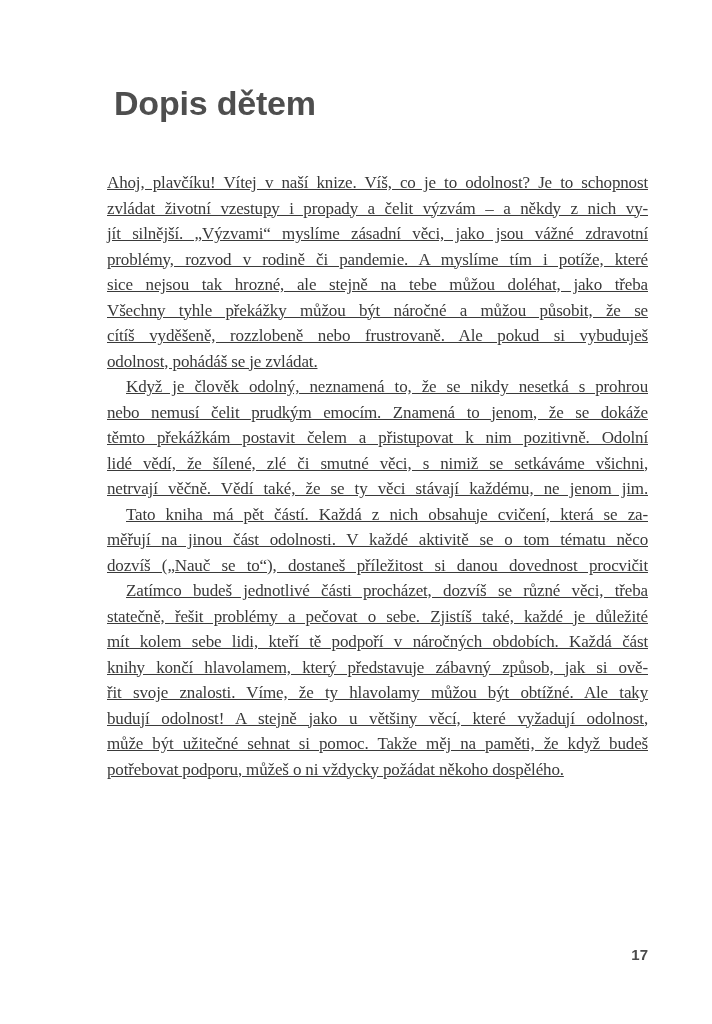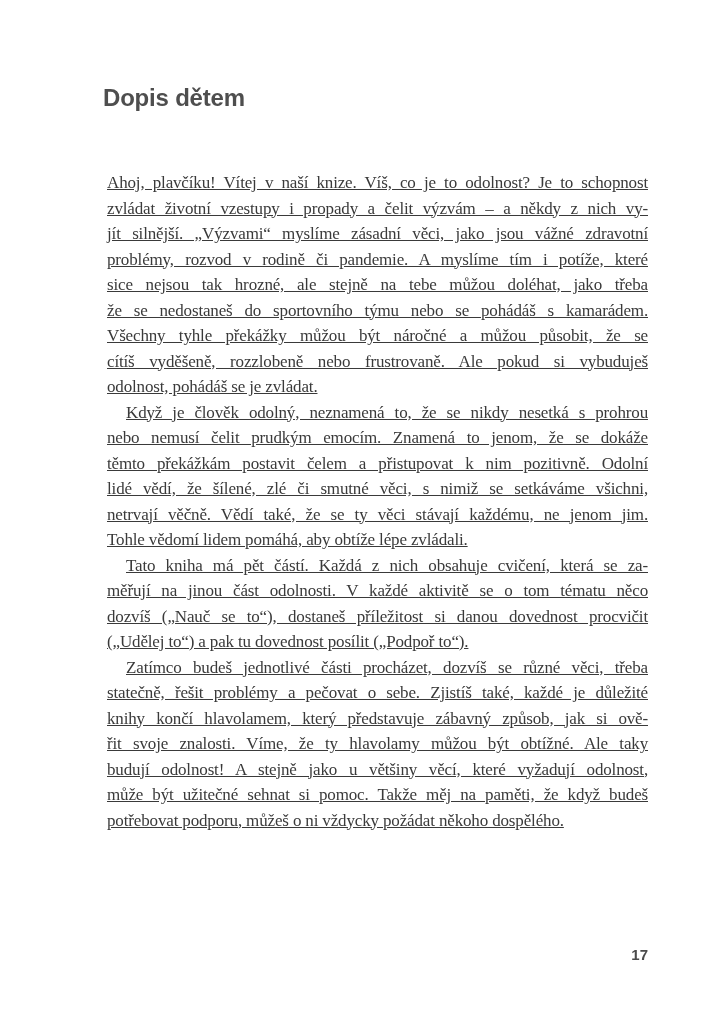--- a/index.html
+++ b/index.html
@@ -13,24 +13,24 @@
   .page{
     position:relative;
     width:712px;height:1024px;
     background:var(--bg);
     margin:0 auto;
     overflow:hidden;
     font-family:"Liberation Serif", serif;
   }
   .heading{
     position:absolute;
-    left:103px;top:84px;
+    left:114px;top:84px;
     font-family:"Liberation Sans", sans-serif;
     font-weight:700;
-    font-size:24px;
+    font-size:34px;
     letter-spacing:-0.2px;
     color:var(--heading);
   }
   .body-text{
     position:absolute;
     left:107px;top:170px;
     width:541px;
     font-size:17px;
     line-height:25.5px;
     letter-spacing:-0.15px;
@@ -65,42 +65,40 @@
 <div class="page">
   <h1 class="heading">Dopis dětem</h1>
 
   <div class="body-text">
       <div class="paragraph">
         <div class="line">Ahoj, plavčíku! Vítej v naší knize. Víš, co je to odolnost? Je to schopnost</div>
         <div class="line">zvládat životní vzestupy i propady a čelit výzvám – a někdy z nich vy-</div>
         <div class="line">jít silnější. „Výzvami“ myslíme zásadní věci, jako jsou vážné zdravotní</div>
         <div class="line">problémy, rozvod v rodině či pandemie. A myslíme tím i potíže, které</div>
         <div class="line">sice nejsou tak hrozné, ale stejně na tebe můžou doléhat, jako třeba</div>
-        <div class="line">že se nedostaneš do sportovního týmu nebo se pohádáš s kamarádem.</div>
         <div class="line">Všechny tyhle překážky můžou být náročné a můžou působit, že se</div>
         <div class="line">cítíš vyděšeně, rozzlobeně nebo frustrovaně. Ale pokud si vybuduješ</div>
         <div class="line last">odolnost, pohádáš se je zvládat.</div>
       </div>
       <div class="paragraph">
         <div class="line indent">Když je člověk odolný, neznamená to, že se nikdy nesetká s prohrou</div>
         <div class="line">nebo nemusí čelit prudkým emocím. Znamená to jenom, že se dokáže</div>
         <div class="line">těmto překážkám postavit čelem a přistupovat k nim pozitivně. Odolní</div>
         <div class="line">lidé vědí, že šílené, zlé či smutné věci, s nimiž se setkáváme všichni,</div>
         <div class="line">netrvají věčně. Vědí také, že se ty věci stávají každému, ne jenom jim.</div>
-        <div class="line last">Tohle vědomí lidem pomáhá, aby obtíže lépe zvládali.</div>
       </div>
       <div class="paragraph">
         <div class="line indent">Tato kniha má pět částí. Každá z nich obsahuje cvičení, která se za-</div>
         <div class="line">měřují na jinou část odolnosti. V každé aktivitě se o tom tématu něco</div>
         <div class="line">dozvíš („Nauč se to“), dostaneš příležitost si danou dovednost procvičit</div>
-        <div class="line last">(„Udělej to“) a pak tu dovednost posílit („Podpoř to“).</div>
       </div>
       <div class="paragraph">
         <div class="line indent">Zatímco budeš jednotlivé části procházet, dozvíš se různé věci, třeba</div>
         <div class="line">statečně, řešit problémy a pečovat o sebe. Zjistíš také, každé je důležité</div>
+        <div class="line">mít kolem sebe lidi, kteří tě podpoří v náročných obdobích. Každá část</div>
         <div class="line">knihy končí hlavolamem, který představuje zábavný způsob, jak si ově-</div>
         <div class="line">řit svoje znalosti. Víme, že ty hlavolamy můžou být obtížné. Ale taky</div>
         <div class="line">budují odolnost! A stejně jako u většiny věcí, které vyžadují odolnost,</div>
         <div class="line">může být užitečné sehnat si pomoc. Takže měj na paměti, že když budeš</div>
         <div class="line last">potřebovat podporu, můžeš o ni vždycky požádat někoho dospělého.</div>
       </div>
     </div>
 
   <div class="page-number">17</div>
 </div>

